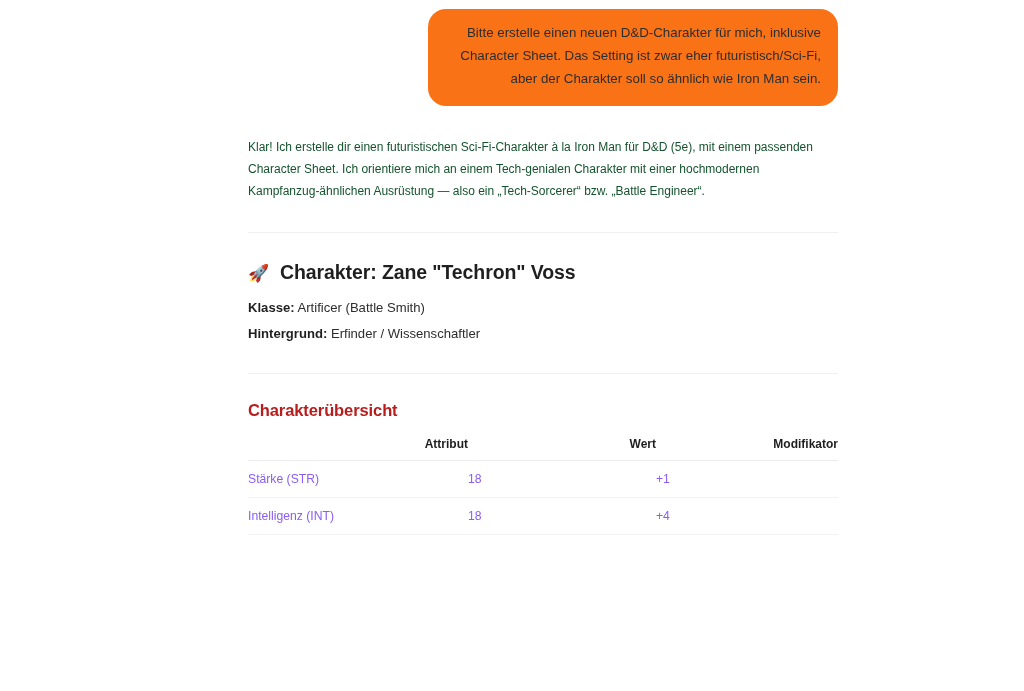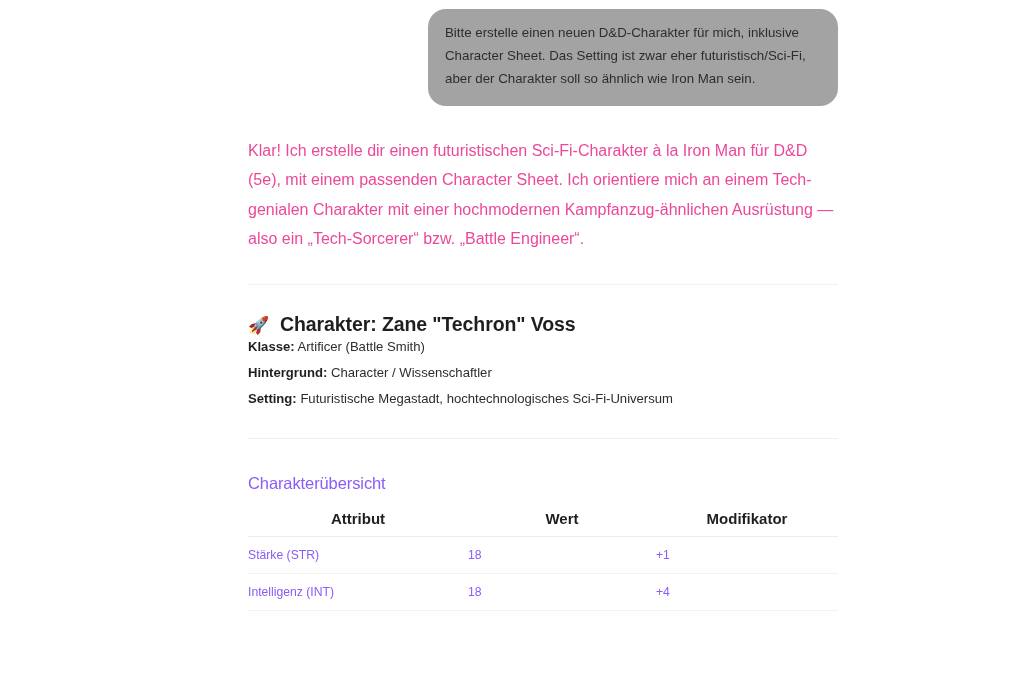--- a/index.html
+++ b/index.html
@@ -29,35 +29,35 @@
     width: 590px;
   }
 
   
   .user-row {
     display: flex;
     justify-content: flex-end;
     padding-top: 9px;
   }
   .user-bubble {
-    background: #a3a3a3;
+    background: #f97316;
     border-radius: 18px;
     padding: 13px 17px 15px 17px;
     max-width: 410px;
     color: #2d2d2d;
     font-size: 13.3px;
     line-height: 1.72;
-    text-align: left;
+    text-align: right;
   }
 
   
   .assistant-intro {
     margin-top: 30px;
-    color: #ec4899;
-    font-size: 16px;
+    color: #14532d;
+    font-size: 12px;
     line-height: 1.85;
     width: 586px;
   }
 
   
   .divider {
     height: 1px;
     background: #f0f0f0;
     width: 590px;
   }
@@ -77,51 +77,52 @@
   }
   .char-heading .emoji {
     font-size: 17px;
     line-height: 1;
     display: inline-block;
     transform: translateY(1px);
   }
 
   
   .meta-list {
+    margin-top: 13px;
   }
   .meta-line {
     font-size: 13.1px;
     line-height: 1.72;
     color: #2d2d2d;
     margin-bottom: 3.5px;
   }
   .meta-line .k {
     font-weight: 700;
     color: #1f1f1f;
   }
 
   
   .section-title {
-    margin-top: 35px;
+    margin-top: 27px;
     font-size: 16.5px;
-    font-weight: 400;
-    color: #8b5cf6;
+    font-weight: 700;
+    color: #b91c1c;
     letter-spacing: -0.1px;
   }
 
   
   table.stats {
     margin-top: 17px;
     border-collapse: collapse;
     width: 590px;
     table-layout: fixed;
   }
   table.stats th {
-    text-align: center;
-    font-size: 15px;
+    text-align: right;
+    font-size: 12px;
     font-weight: 700;
     color: #1f1f1f;
     padding: 0 0 9px 0;
     border-bottom: 1px solid #ececec;
   }
   table.stats td {
     text-align: left;
     font-size: 12.2px;
     font-weight: 400;
     color: #8b5cf6;
@@ -151,25 +152,21 @@
       <span>Charakter: Zane "Techron" Voss</span>
     </div>
 
     <div class="meta-list">
       <div class="meta-line">
         <span class="k">Klasse:</span>
         <span>Artificer (Battle Smith)</span>
       </div>
       <div class="meta-line">
         <span class="k">Hintergrund:</span>
-        <span>Character / Wissenschaftler</span>
-      </div>
-      <div class="meta-line">
-        <span class="k">Setting:</span>
-        <span>Futuristische Megastadt, hochtechnologisches Sci-Fi-Universum</span>
+        <span>Erfinder / Wissenschaftler</span>
       </div>
     </div>
 
     <div class="divider d2"></div>
 
     <div class="section-title">Charakterübersicht</div>
 
     <table class="stats">
       <colgroup>
         <col class="c1">

